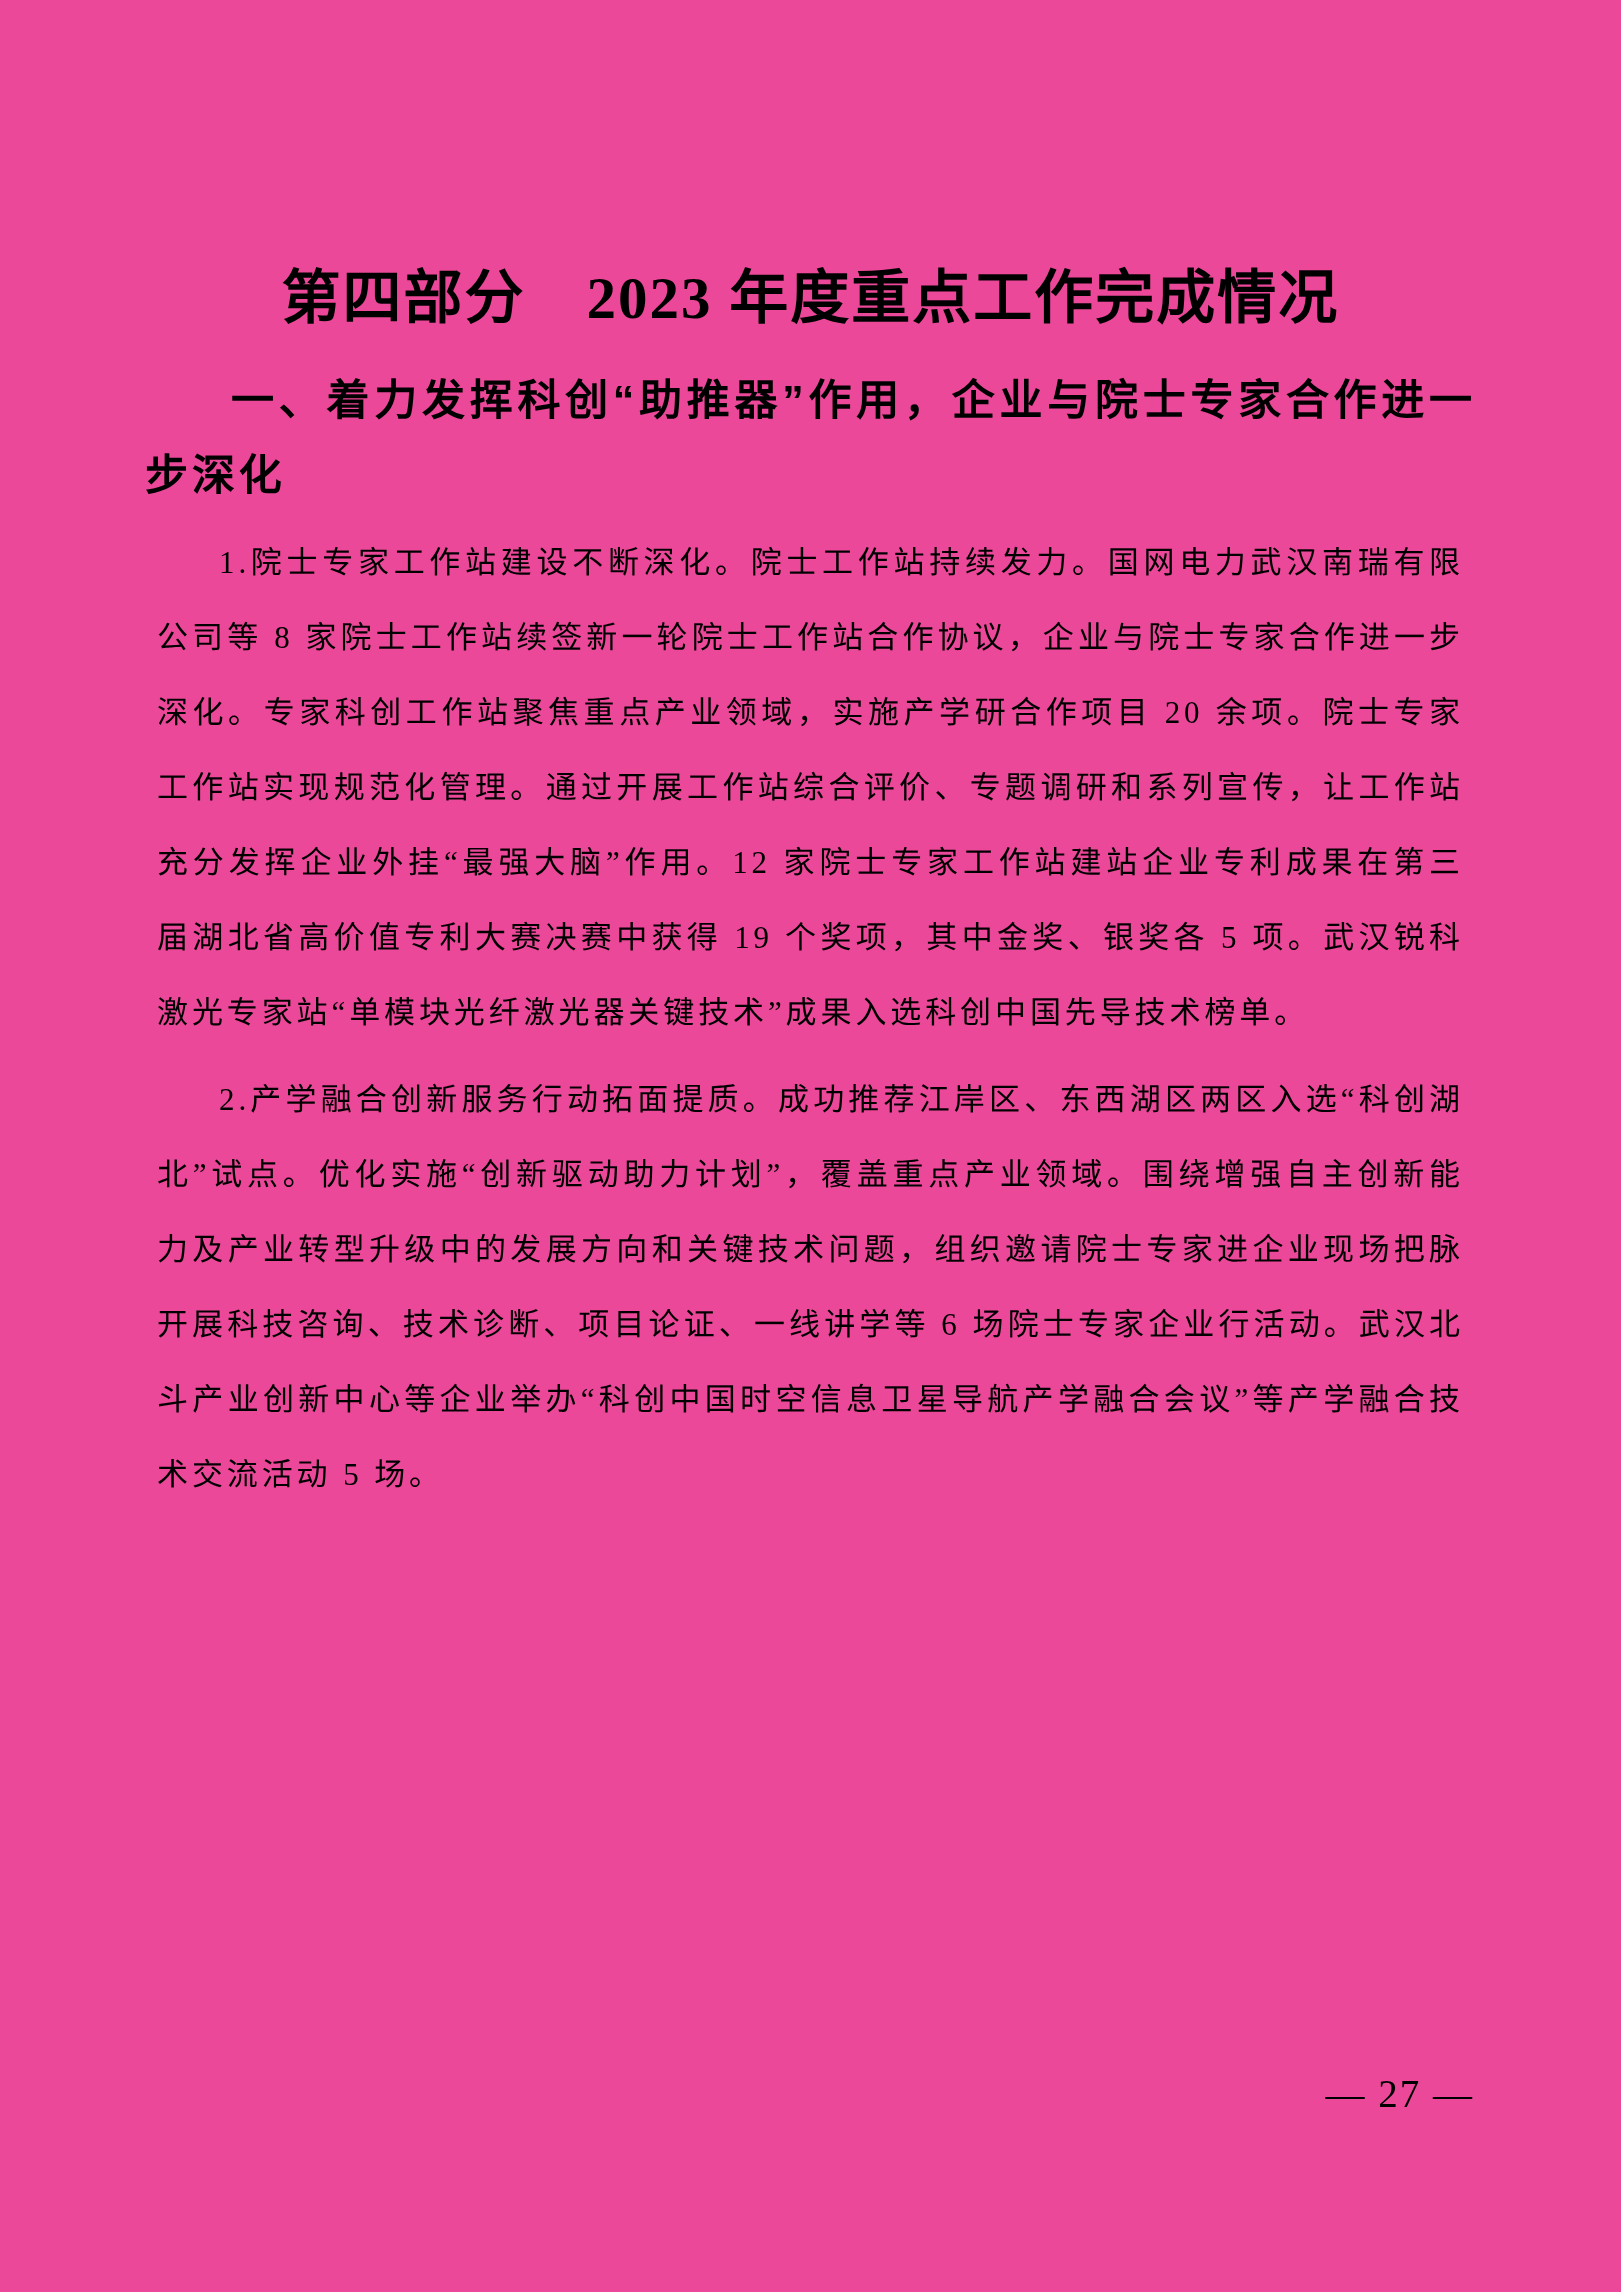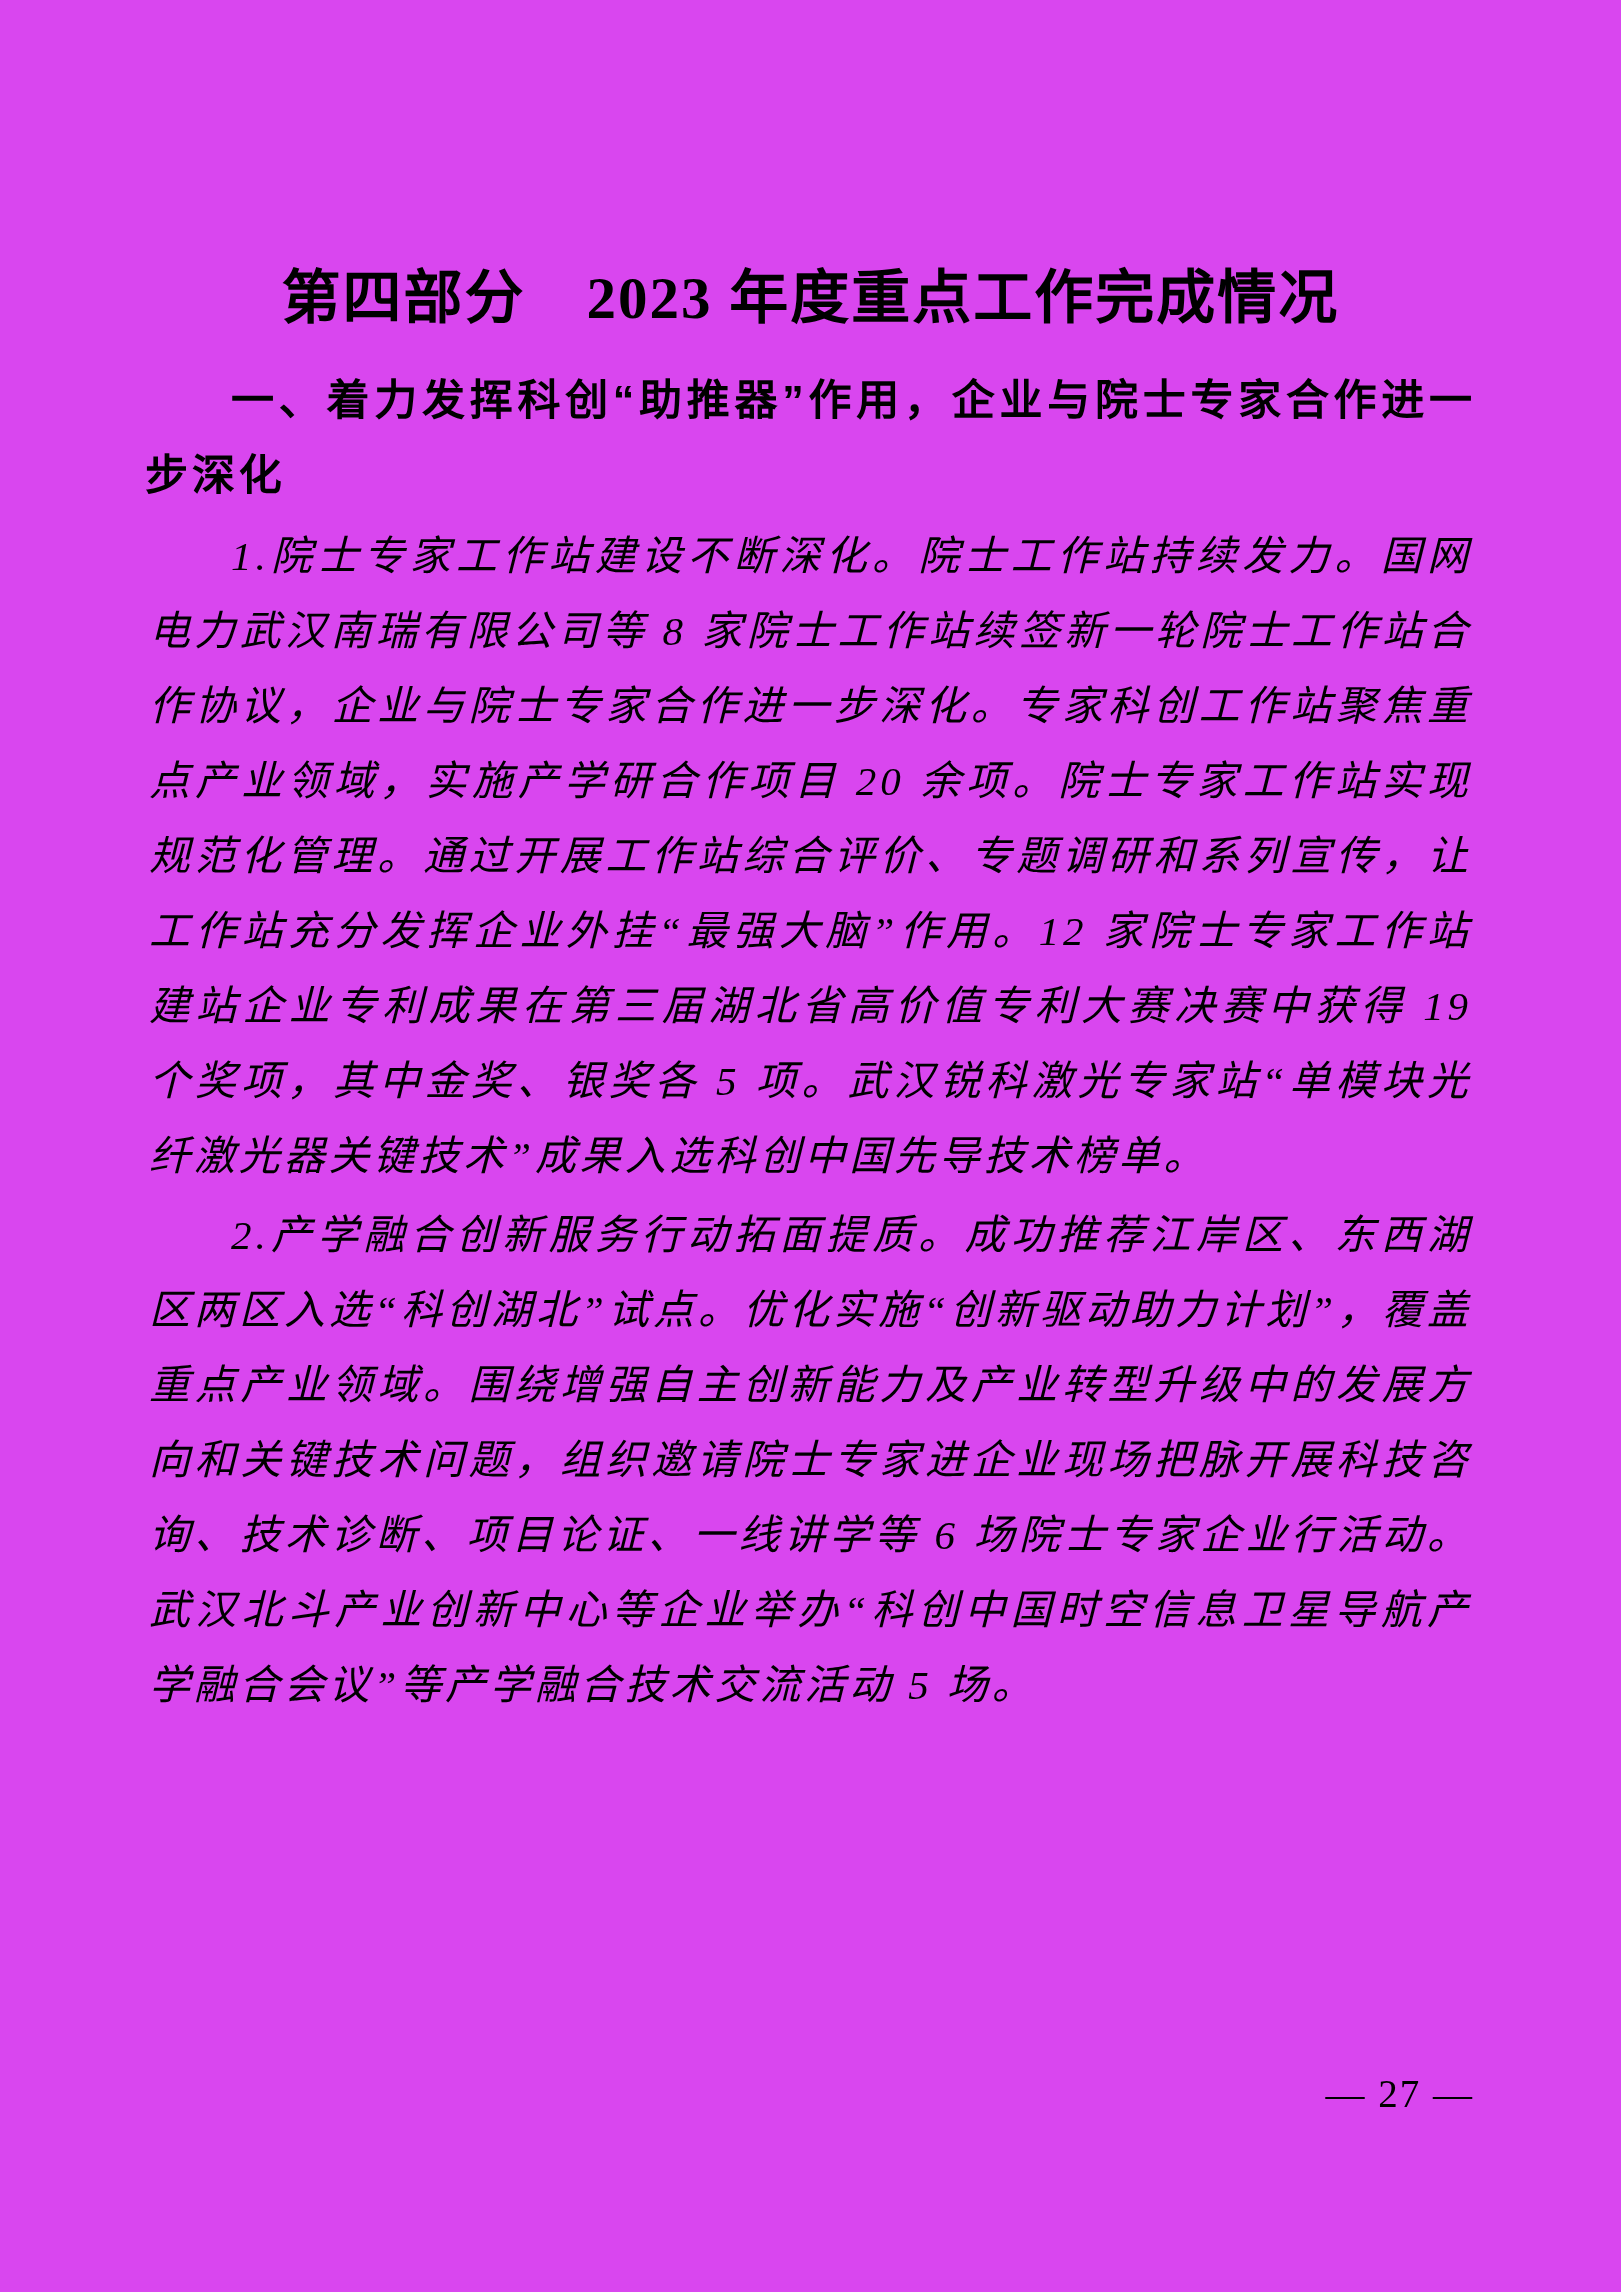--- a/index.html
+++ b/index.html
@@ -5,21 +5,21 @@
   html, body {
     margin: 0;
     padding: 0;
     background: #e8e8e8;
   }
   .page {
     position: relative;
     width: 1621px;
     height: 2293px;
     margin: 0 auto;
-    background: #d946ef;
+    background: #ec4899;
     box-sizing: border-box;
     padding: 0 145px;
     color: #000000;
     font-family: "Liberation Serif", serif;
     overflow: hidden;
   }
   .doc-title {
     margin: 0;
     padding-top: 263px;
     text-align: center;
@@ -34,28 +34,27 @@
     margin: 29px 0 5.9px 0;
     font-family: "Liberation Sans", sans-serif;
     font-weight: bold;
     font-size: 43px;
     line-height: 75px;
     letter-spacing: 3.9px;
     text-align: justify;
     text-indent: 2em;
   }
   .doc-body p {
-    margin: 4px;
+    margin: 12px;
     font-family: "Liberation Serif", serif;
-    font-size: 41px;
+    font-size: 31px;
     line-height: 75px;
     letter-spacing: 3.9px;
     text-align: justify;
     text-indent: 2em;
-    font-style: italic;
   }
   .page-footer {
     position: absolute;
     right: 147px;
     bottom: 176px;
     font-family: "Liberation Serif", serif;
     font-size: 39px;
     line-height: 47px;
     letter-spacing: 2px;
     margin-top: 24px;

